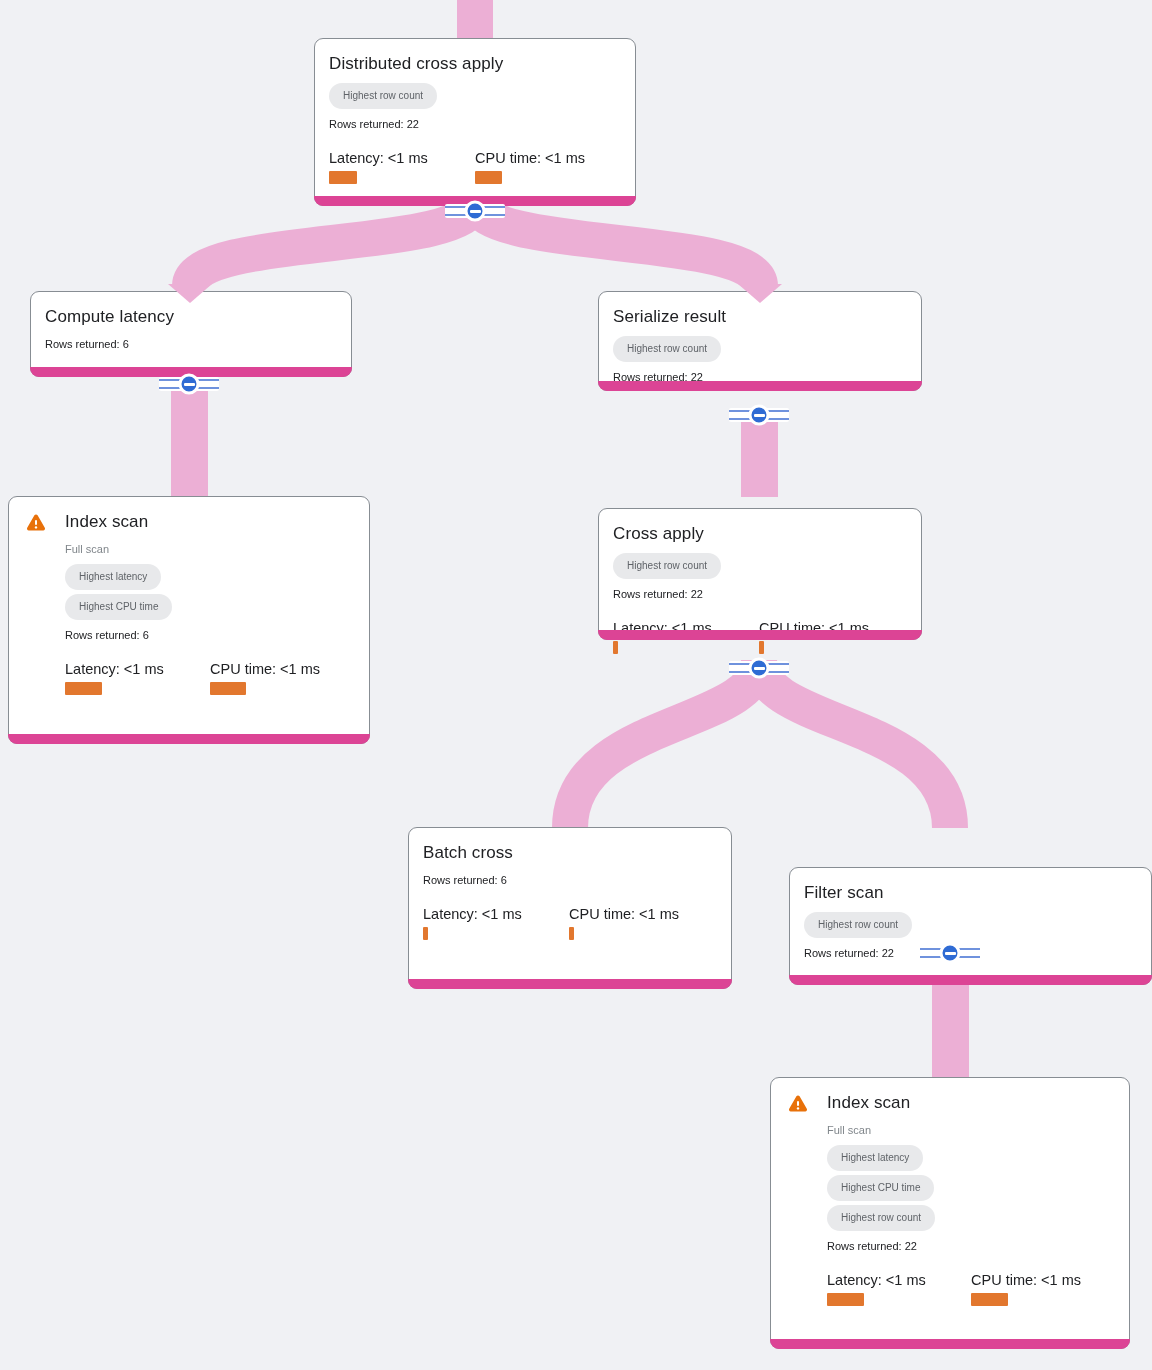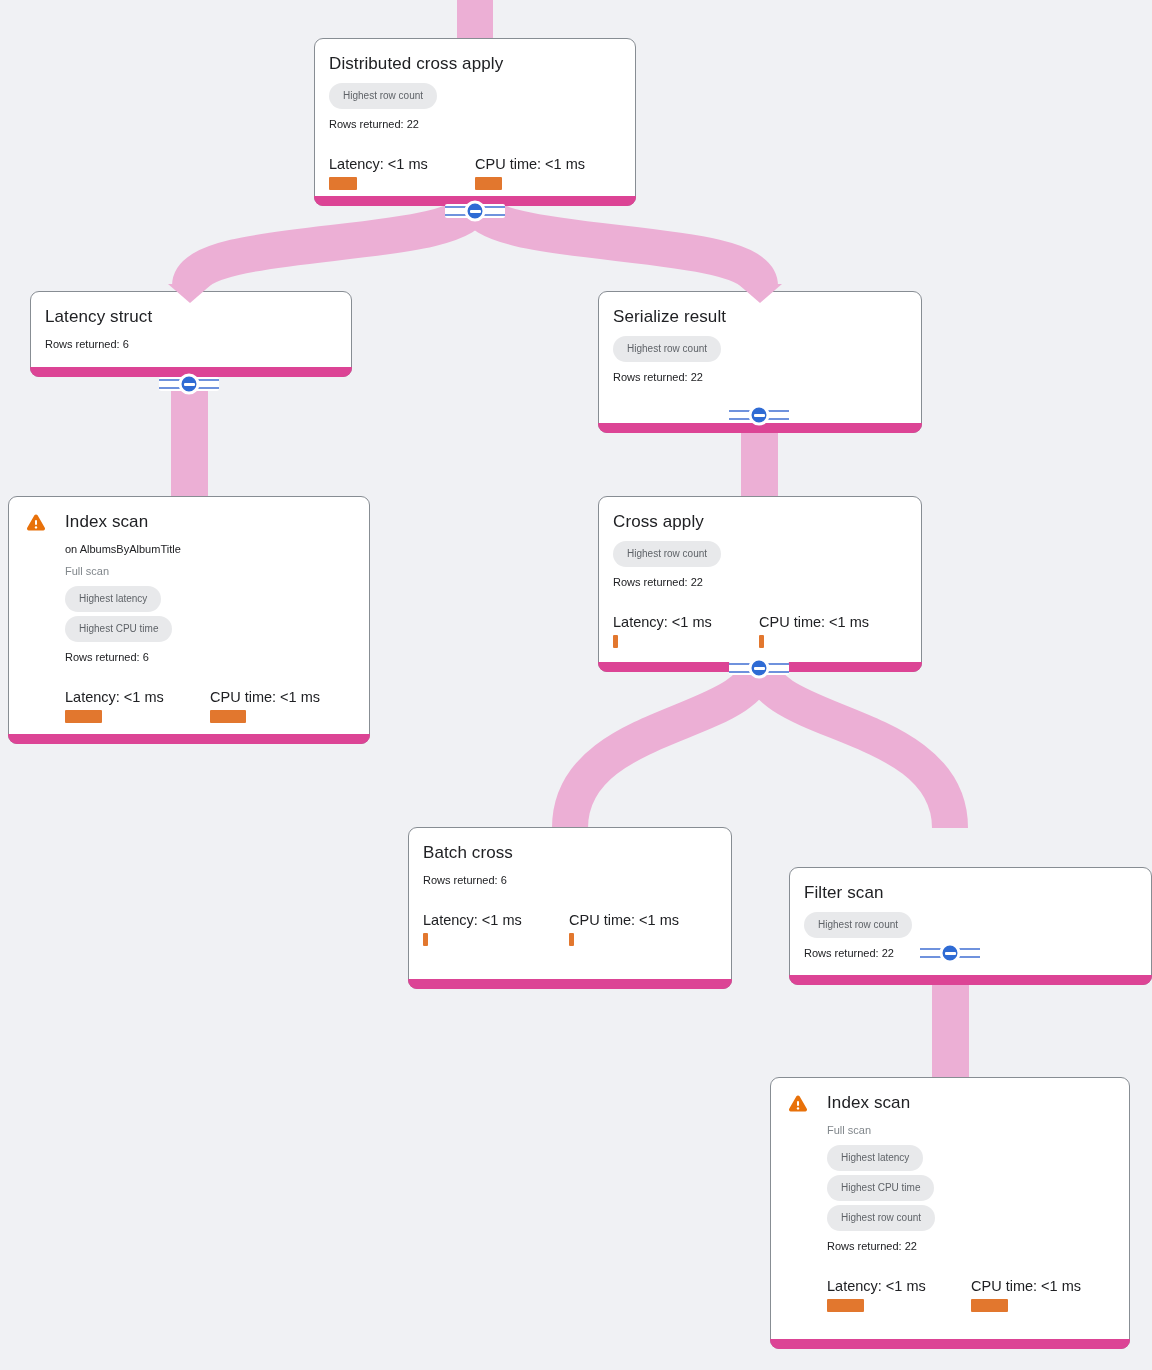--- a/index.html
+++ b/index.html
@@ -34,21 +34,21 @@
   .warn-icon{position:absolute;left:16px;top:15px;width:22px;height:22px}
   .node-title{font-size:17px;font-weight:500;letter-spacing:.1px;margin:2px 0 6px}
   .meta{font-size:11px;color:var(--text);line-height:22px}
   .muted{color:var(--muted)}
   .badge{
     display:inline-block;background:var(--badge-bg);color:var(--badge-text);
     font-size:10px;line-height:20px;padding:3px 14px;border-radius:14px;
     margin:3px 0 4px;white-space:nowrap;
   }
   .badge-stack .badge{display:table;margin:4px 0}
-  .metrics{display:flex;margin-top:19px}
+  .metrics{display:flex;margin-top:13px}
   .metric{width:146px}
   .metric .label{font-size:14.5px;line-height:20px}
   .bar{height:13px;background:var(--orange);margin-top:3px;border-radius:1px}
   .accent{
     position:absolute;left:-1px;right:-1px;bottom:-1px;height:10px;
     background:var(--accent-bar);border-radius:0 0 9px 9px;
   }
   .collapse-ctl{
     position:absolute;z-index:4;width:60px;height:26px;
     transform:translate(-50%,-50%);
@@ -117,72 +117,71 @@
     <div class="accent"></div>
   </div>
   <div class="collapse-ctl" style="left:475px;top:211px">
     <div class="stripes"></div>
     <div class="circle">
         <span class="minus"></span>
       </div>
   </div>
 
   <div class="node" style="left:30px;top:291px;width:322px;height:86px">
-    <div class="node-title">Latency struct</div>
+    <div class="node-title">Compute latency</div>
     <div class="meta">Rows returned: 6</div>
     <div class="accent"></div>
   </div>
   <div class="collapse-ctl" style="left:189px;top:384px">
     <div class="stripes"></div>
     <div class="circle">
         <span class="minus"></span>
       </div>
   </div>
 
-  <div class="node" style="left:598px;top:291px;width:324px;height:142px">
+  <div class="node" style="left:598px;top:291px;width:324px;height:100px">
     <div class="node-title">Serialize result</div>
     <span class="badge">Highest row count</span>
     <div class="meta">Rows returned: 22</div>
     <div class="accent"></div>
   </div>
   <div class="collapse-ctl" style="left:759px;top:415px">
     <div class="stripes"></div>
     <div class="circle">
         <span class="minus"></span>
       </div>
   </div>
 
   <div class="node warn" style="left:8px;top:496px;width:362px;height:248px">
     <svg class="warn-icon" viewBox="0 0 24 24">
       <path d="M10.27 3.6 2.4 17.23c-.77 1.33.19 3 1.73 3h15.74c1.54 0 2.5-1.67 1.73-3L13.73 3.6c-.77-1.33-2.69-1.33-3.46 0z" fill="#E8710A"></path>
       <rect x="10.9" y="8.7" width="2.2" height="5.6" rx="1.1" fill="#fff"></rect>
       <circle cx="12" cy="16.8" r="1.3" fill="#fff"></circle>
     </svg>
     <div class="node-title">Index scan</div>
-    <div class="meta">on AlbumsByAlbumTitle</div>
     <div class="meta muted">Full scan</div>
     <div class="badge-stack">
       <span class="badge">Highest latency</span>
       <span class="badge">Highest CPU time</span>
     </div>
     <div class="meta">Rows returned: 6</div>
     <div class="metrics">
       <div class="metric">
         <div class="label">Latency: &lt;1 ms</div>
         <div class="bar" style="width: 37px;"></div>
       </div>
       <div class="metric">
         <div class="label">CPU time: &lt;1 ms</div>
         <div class="bar" style="width: 36px;"></div>
       </div>
     </div>
     <div class="accent"></div>
   </div>
 
-  <div class="node" style="left:598px;top:496px;width:324px;height:176px">
+  <div class="node" style="left:598px;top:508px;width:324px;height:132px">
     <div class="node-title">Cross apply</div>
     <span class="badge">Highest row count</span>
     <div class="meta">Rows returned: 22</div>
     <div class="metrics">
       <div class="metric">
         <div class="label">Latency: &lt;1 ms</div>
         <div class="bar" style="width: 5px;"></div>
       </div>
       <div class="metric">
         <div class="label">CPU time: &lt;1 ms</div>

